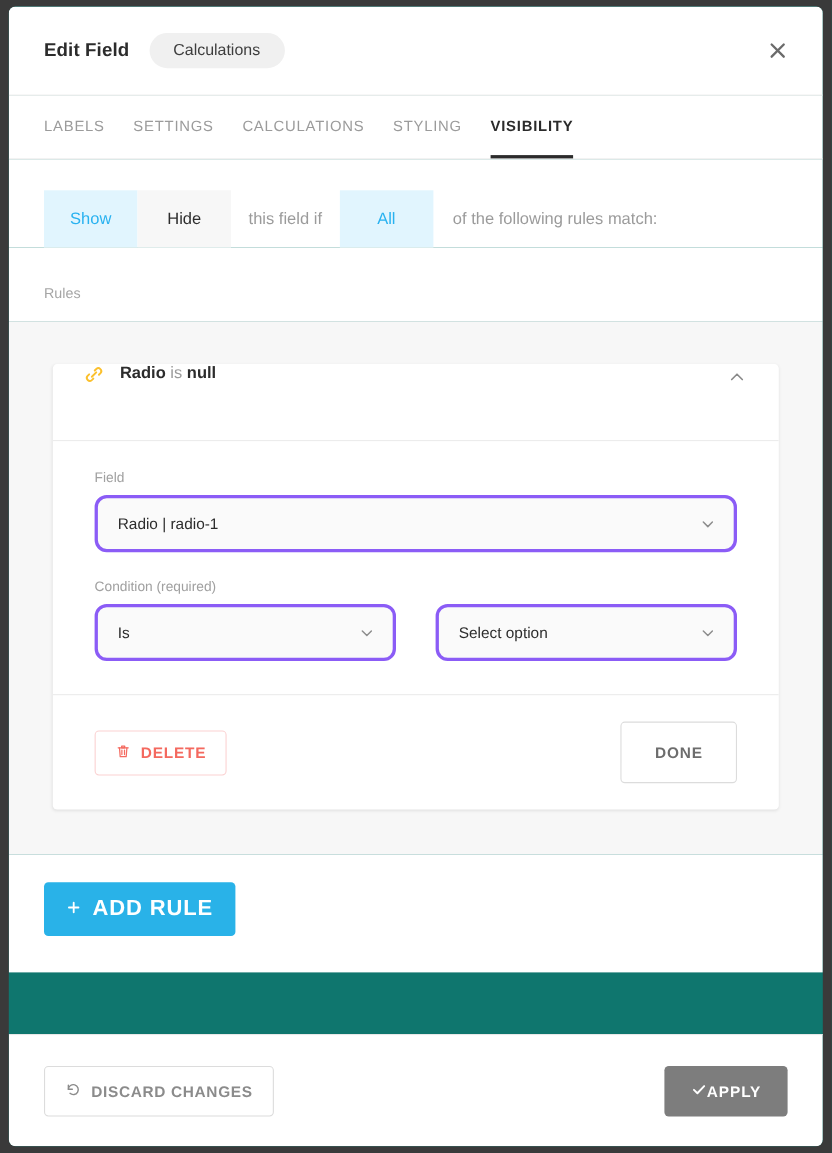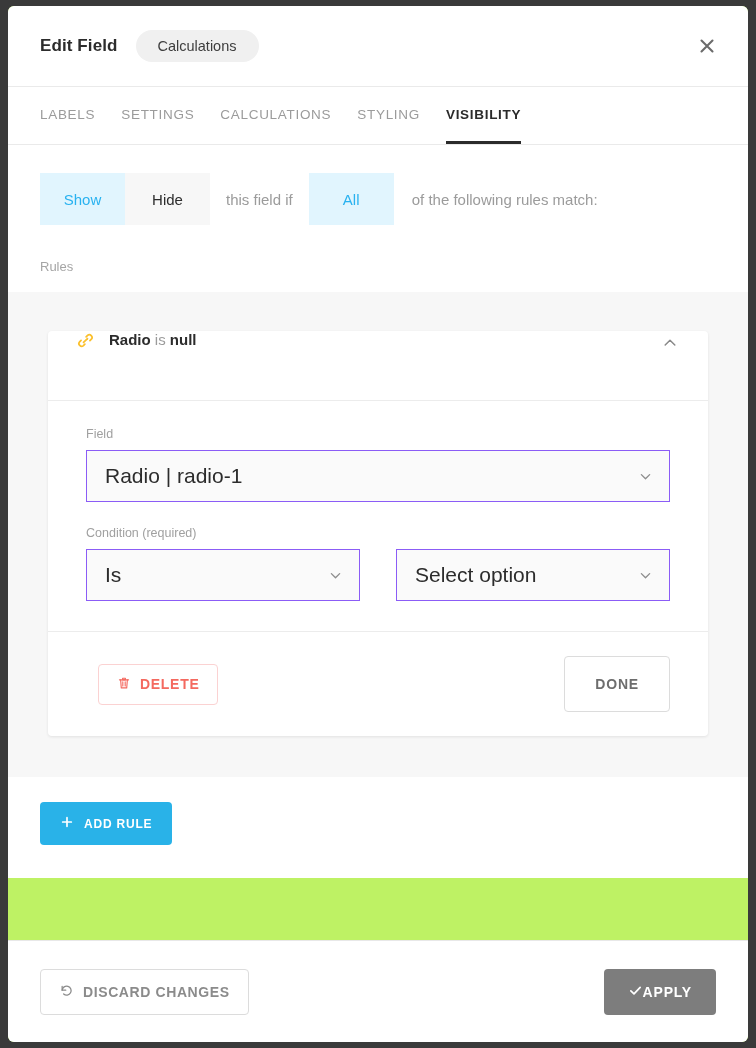--- a/index.html
+++ b/index.html
@@ -6,21 +6,21 @@
   html, body {
     width: 756px; height: 1048px;
     background: #3a3a3a;
     font-family: "Liberation Sans", sans-serif;
     -webkit-font-smoothing: antialiased;
   }
   .frame {
     position: absolute;
     left: 8px; top: 6px;
     width: 740px; height: 1036px;
-    background: #bef264;
+    background: #0f766e;
     border-radius: 6px;
     overflow: hidden;
     display: flex;
     flex-direction: column;
   }
 
   
   .header {
     height: 81px;
     flex: 0 0 81px;
@@ -156,26 +156,26 @@
 
   .rule-body { padding: 26px 38px 0 38px; }
   .fl-label {
     font-size: 12.5px;
     color: #a0a0a0;
     margin-bottom: 9px;
   }
   .select {
     height: 52px;
     background: #fafafa;
-    border: 1px solid #8b5cf6;
-    border-radius: 0;
+    border: 3px solid #8b5cf6;
+    border-radius: 11px;
     display: flex;
     align-items: center;
     padding: 0 16px 0 18px;
-    font-size: 21px;
+    font-size: 14px;
     color: #2c2c2c;
     cursor: pointer;
     position: relative;
   }
   .select .caret {
     margin-left: auto;
     color: #8d8d8d;
     display: flex; align-items: center;
   }
   .field-group { margin-bottom: 24px; }
@@ -192,21 +192,20 @@
     display: flex; align-items: center; gap: 9px;
     border: 1px solid #fbd2d2;
     border-radius: 4px;
     background: #fff;
     color: #f4695f;
     font-size: 14px;
     letter-spacing: .7px;
     font-weight: bold;
     padding: 11px 18px;
     cursor: pointer;
-    margin-left: 12px;
   }
   .btn-done {
     margin-left: auto;
     border: 1px solid #dcdcdc;
     border-radius: 4px;
     background: #fff;
     color: #6d6d6d;
     font-size: 14px;
     letter-spacing: .8px;
     font-weight: bold;
@@ -218,21 +217,21 @@
   .addrule-wrap {
     background: #fff;
     padding: 25px 32px 33px 32px;
   }
   .btn-add {
     display: inline-flex; align-items: center; gap: 10px;
     background: #29b2e8;
     color: #fff;
     border: none;
     border-radius: 4px;
-    font-size: 12px;
+    font-size: 20px;
     font-weight: bold;
     letter-spacing: .8px;
     padding: 13px 20px;
     cursor: pointer;
     font-family: "Liberation Sans", sans-serif;
   }
 
   
   .footer {
     margin-top: auto;

